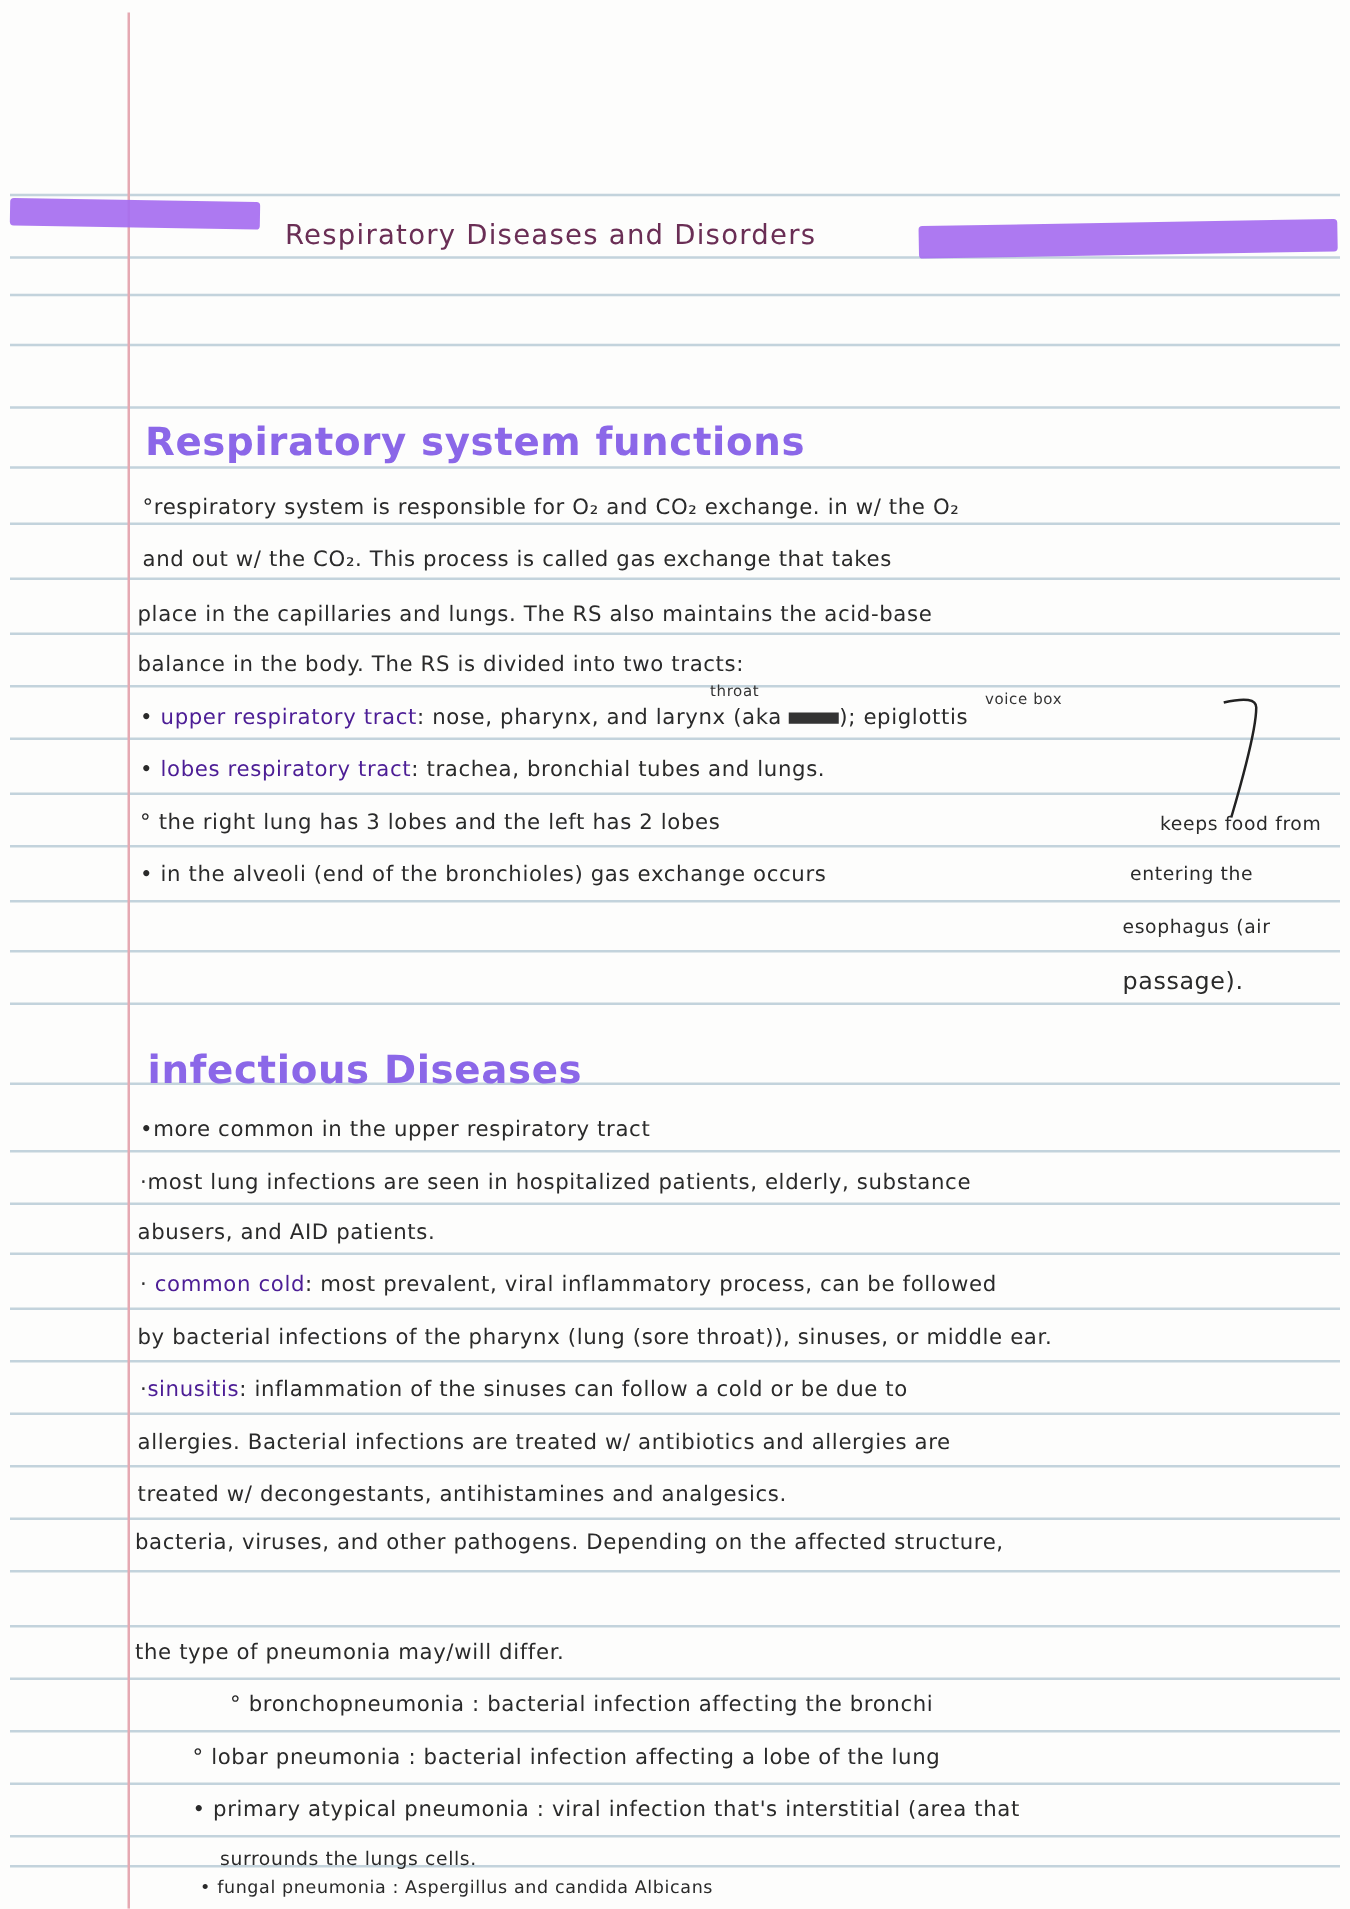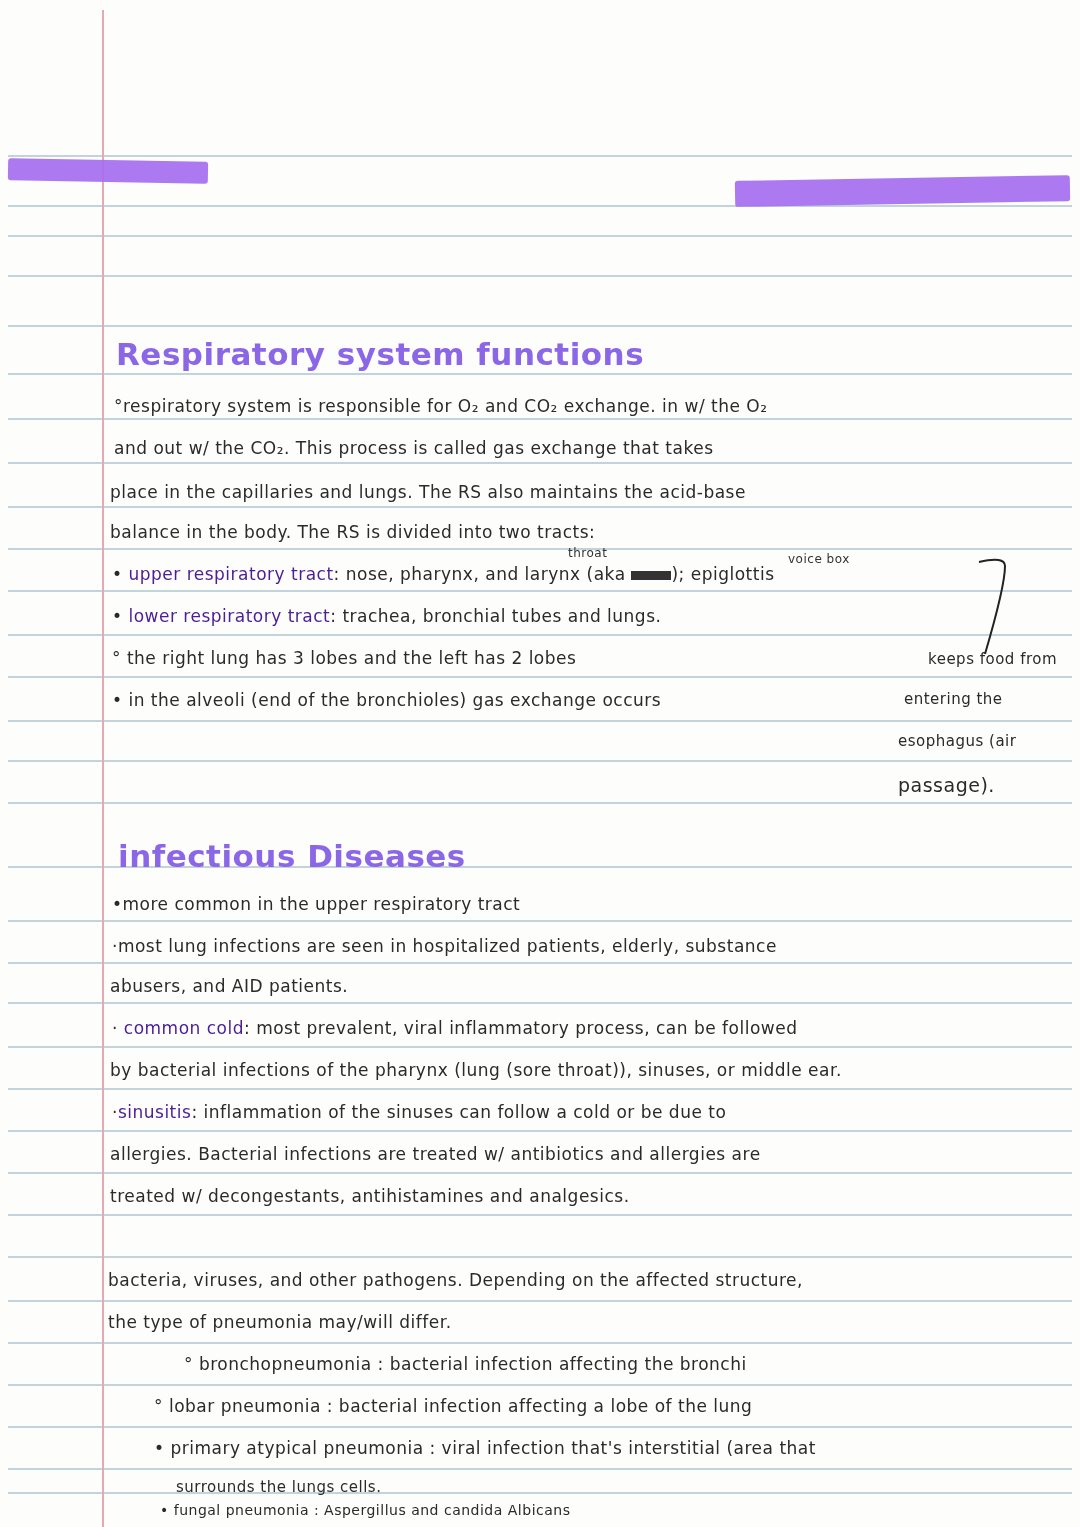--- a/index.html
+++ b/index.html
@@ -76,36 +76,37 @@
       <div class="rule" style="top: 1384px;"></div>
       <div class="rule" style="top: 1426px;"></div>
       <div class="rule" style="top: 1468px;"></div>
       <div class="rule" style="top: 1492px;"></div>
     </div>
   <div class="margin-line"></div>
 
   <div class="hl" style="left:8px; top:160px; width:200px; height:22px; transform:rotate(1deg);"></div>
   <div class="hl" style="left:735px; top:178px; width:335px; height:26px; transform:rotate(-1deg);"></div>
 
+  <div class="t title" style="left:228px; top:176px;">Respiratory Diseases and Disorders</div>
 
   <div class="t h1" style="left:116px; top:336px;">Respiratory system functions</div>
 
   <div class="t" style="left:114px; top:396px;">°respiratory system is responsible for O₂ and CO₂ exchange. in w/ the O₂</div>
   <div class="t" style="left:110px; top:482px;">place in the capillaries and lungs. The RS also maintains the acid-base</div>
   <div class="t" style="left:114px; top:438px;">and out w/ the CO₂. This process is called gas exchange that takes</div>
   <div class="t" style="left:110px; top:522px;">balance in the body. The RS is divided into two tracts:</div>
 
   <div class="t small" style="left:540px; top:546px;margin-left:28px;">throat</div>
   <div class="t small" style="left:788px; top:552px;">voice box</div>
 
   <div class="t" style="left:112px; top:564px;">
     <span>• </span><span class="term">upper respiratory tract</span><span>: nose, pharynx, and larynx (aka </span><span class="redact"></span><span>); epiglottis</span>
   </div>
   <div class="t" style="left:112px; top:606px;">
-    <span>• </span><span class="term">lower respiratory tract</span><span>: trachea, bronchial tubes and lungs.</span>
+    <span>• </span><span class="term">lobes respiratory tract</span><span>: trachea, bronchial tubes and lungs.</span>
   </div>
 
   <svg class="arrow" viewBox="0 0 38 100">
     <path d="M4 6 Q30 0 30 10 Q30 30 10 98" fill="none" stroke="#222" stroke-width="2"></path>
   </svg>
 
   <div class="t" style="left:112px; top:648px;">° the right lung has 3 lobes and the left has 2 lobes</div>
   <div class="t" style="left:112px; top:690px;">• in the alveoli (end of the bronchioles) gas exchange occurs</div>
 
   <div class="t" style="left:928px; top:650px; font-size:15px;">keeps food from</div>
@@ -123,21 +124,21 @@
     <span>· </span><span class="term">common cold</span><span>: most prevalent, viral inflammatory process, can be followed</span>
   </div>
   <div class="t" style="left:110px; top:1060px;">by bacterial infections of the pharynx (lung (sore throat)), sinuses, or middle ear.</div>
 
   <div class="t" style="left:112px; top:1102px;">
     <span>·</span><span class="term">sinusitis</span><span>: inflammation of the sinuses can follow a cold or be due to</span>
   </div>
   <div class="t" style="left:110px; top:1144px;">allergies. Bacterial infections are treated w/ antibiotics and allergies are</div>
   <div class="t" style="left:110px; top:1186px;">treated w/ decongestants, antihistamines and analgesics.</div>
 
-  <div class="t" style="left:108px; top:1270px;text-align:center;">bacteria, viruses, and other pathogens. Depending on the affected structure,</div>
+  <div class="t" style="left:108px; top:1224px;text-align:center;">bacteria, viruses, and other pathogens. Depending on the affected structure,</div>
   <div class="t" style="left:108px; top:1312px;">the type of pneumonia may/will differ.</div>
 
   <div class="t" style="left:154px; top:1354px;margin-left:30px;">° bronchopneumonia : bacterial infection affecting the bronchi</div>
   <div class="t" style="left:154px; top:1396px;">° lobar pneumonia : bacterial infection affecting a lobe of the lung</div>
   <div class="t" style="left:154px; top:1438px;">• primary atypical pneumonia : viral infection that's interstitial (area that</div>
   <div class="t" style="left:176px; top:1478px; font-size:15px;">surrounds the lungs cells.</div>
   <div class="t" style="left:160px; top:1502px; font-size:14px;">• fungal pneumonia : Aspergillus and candida Albicans</div>
 </div>
 
 </body></html>

